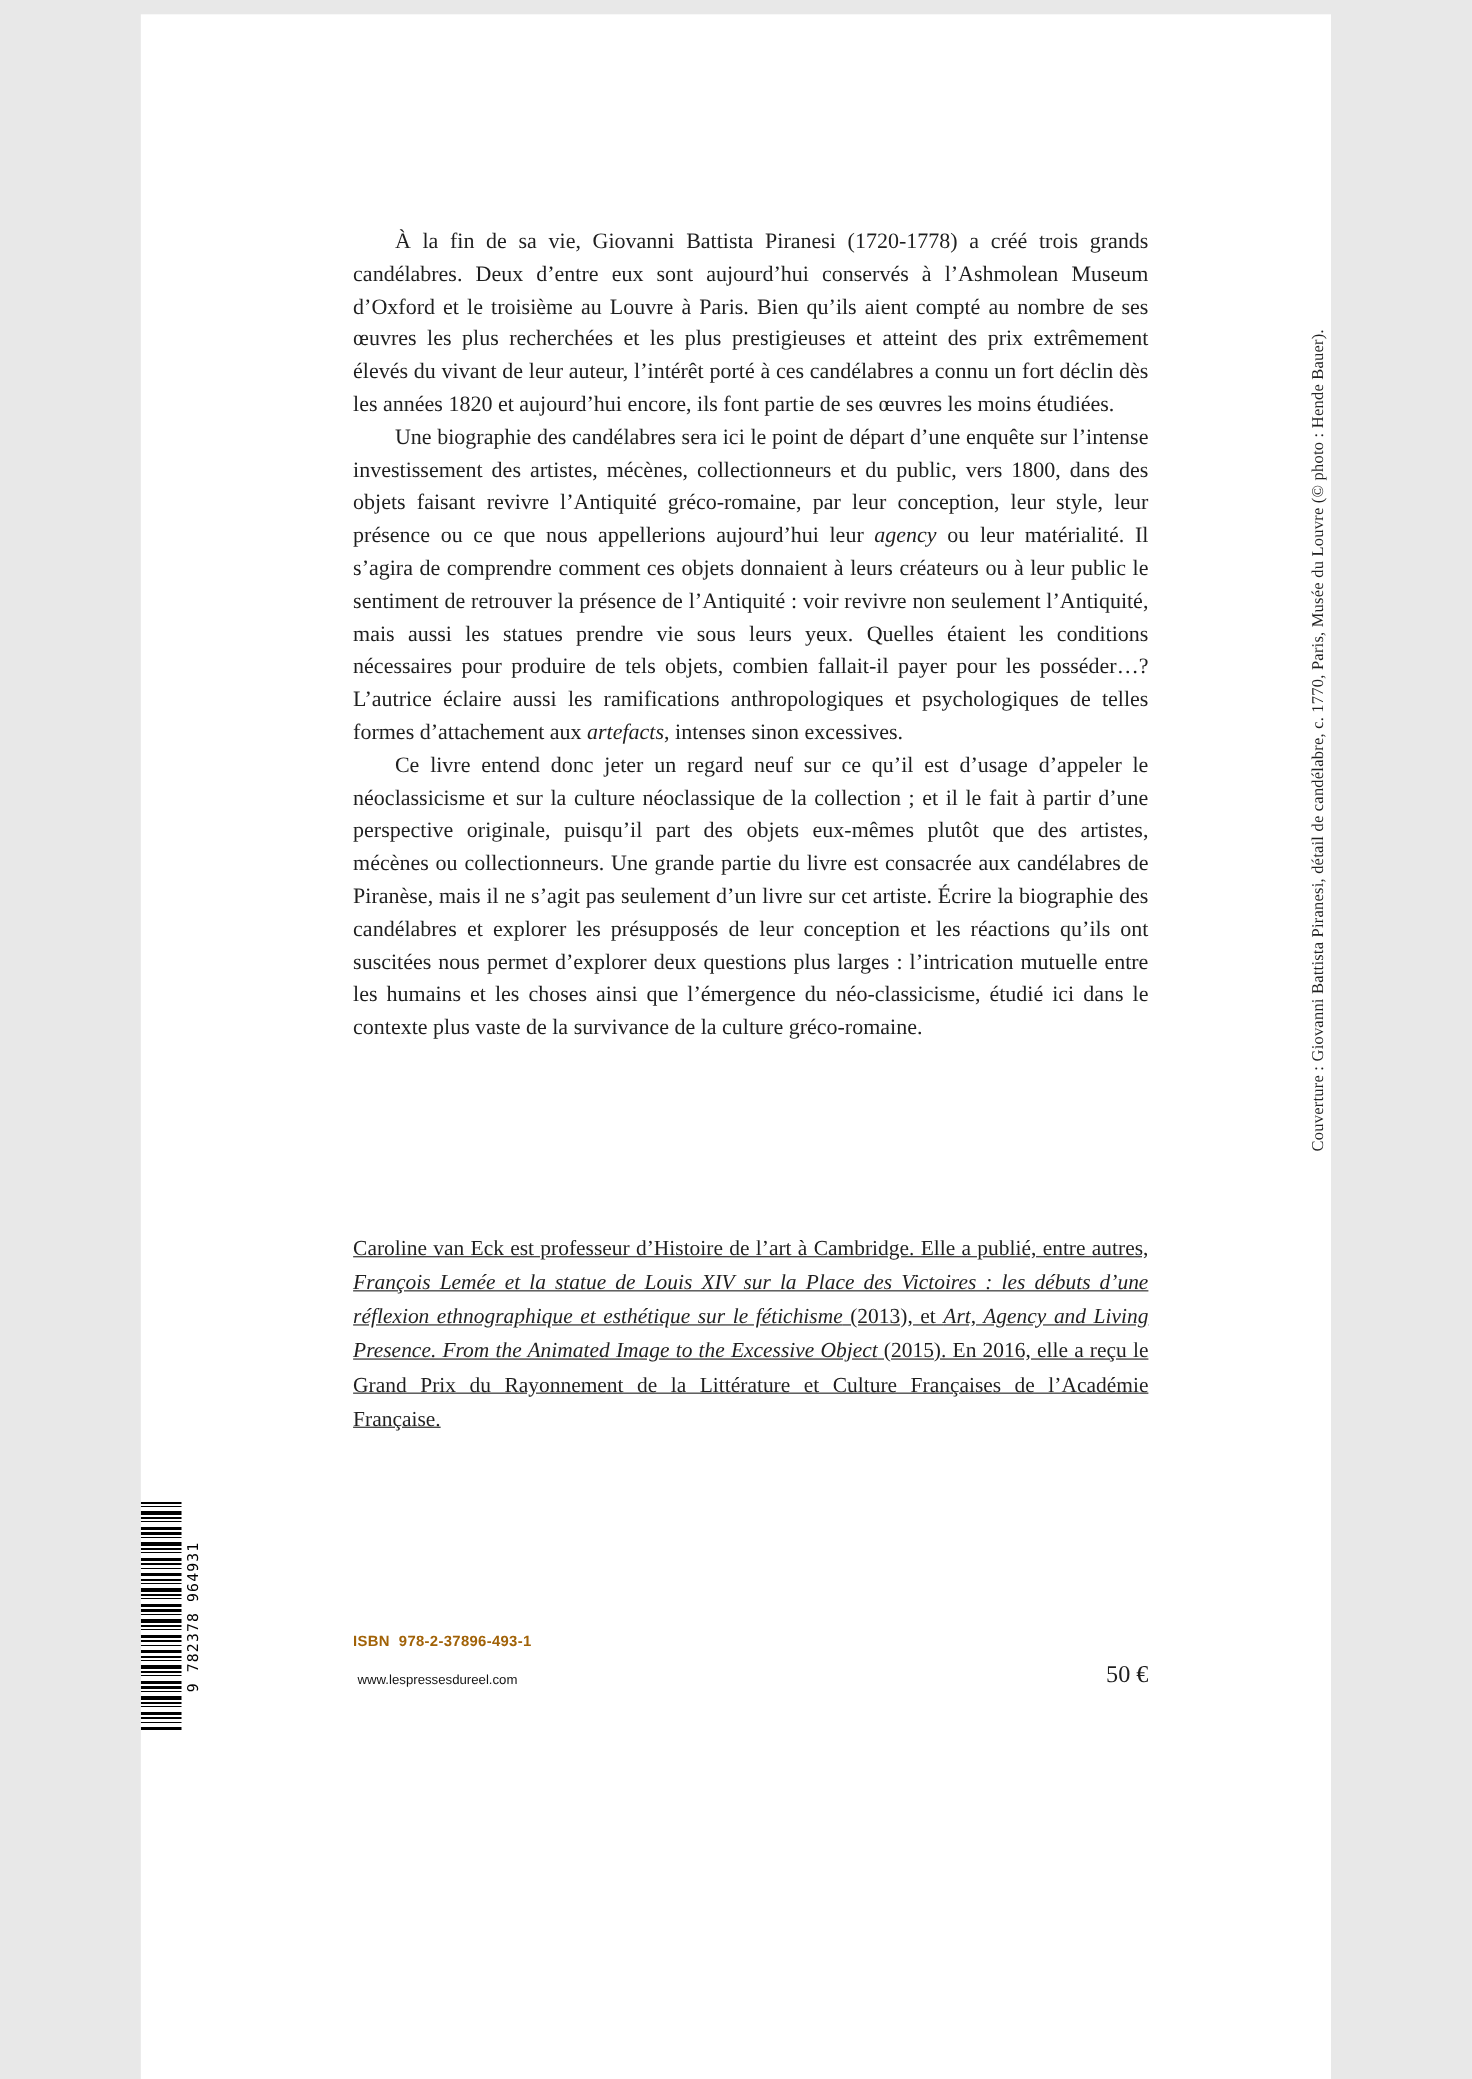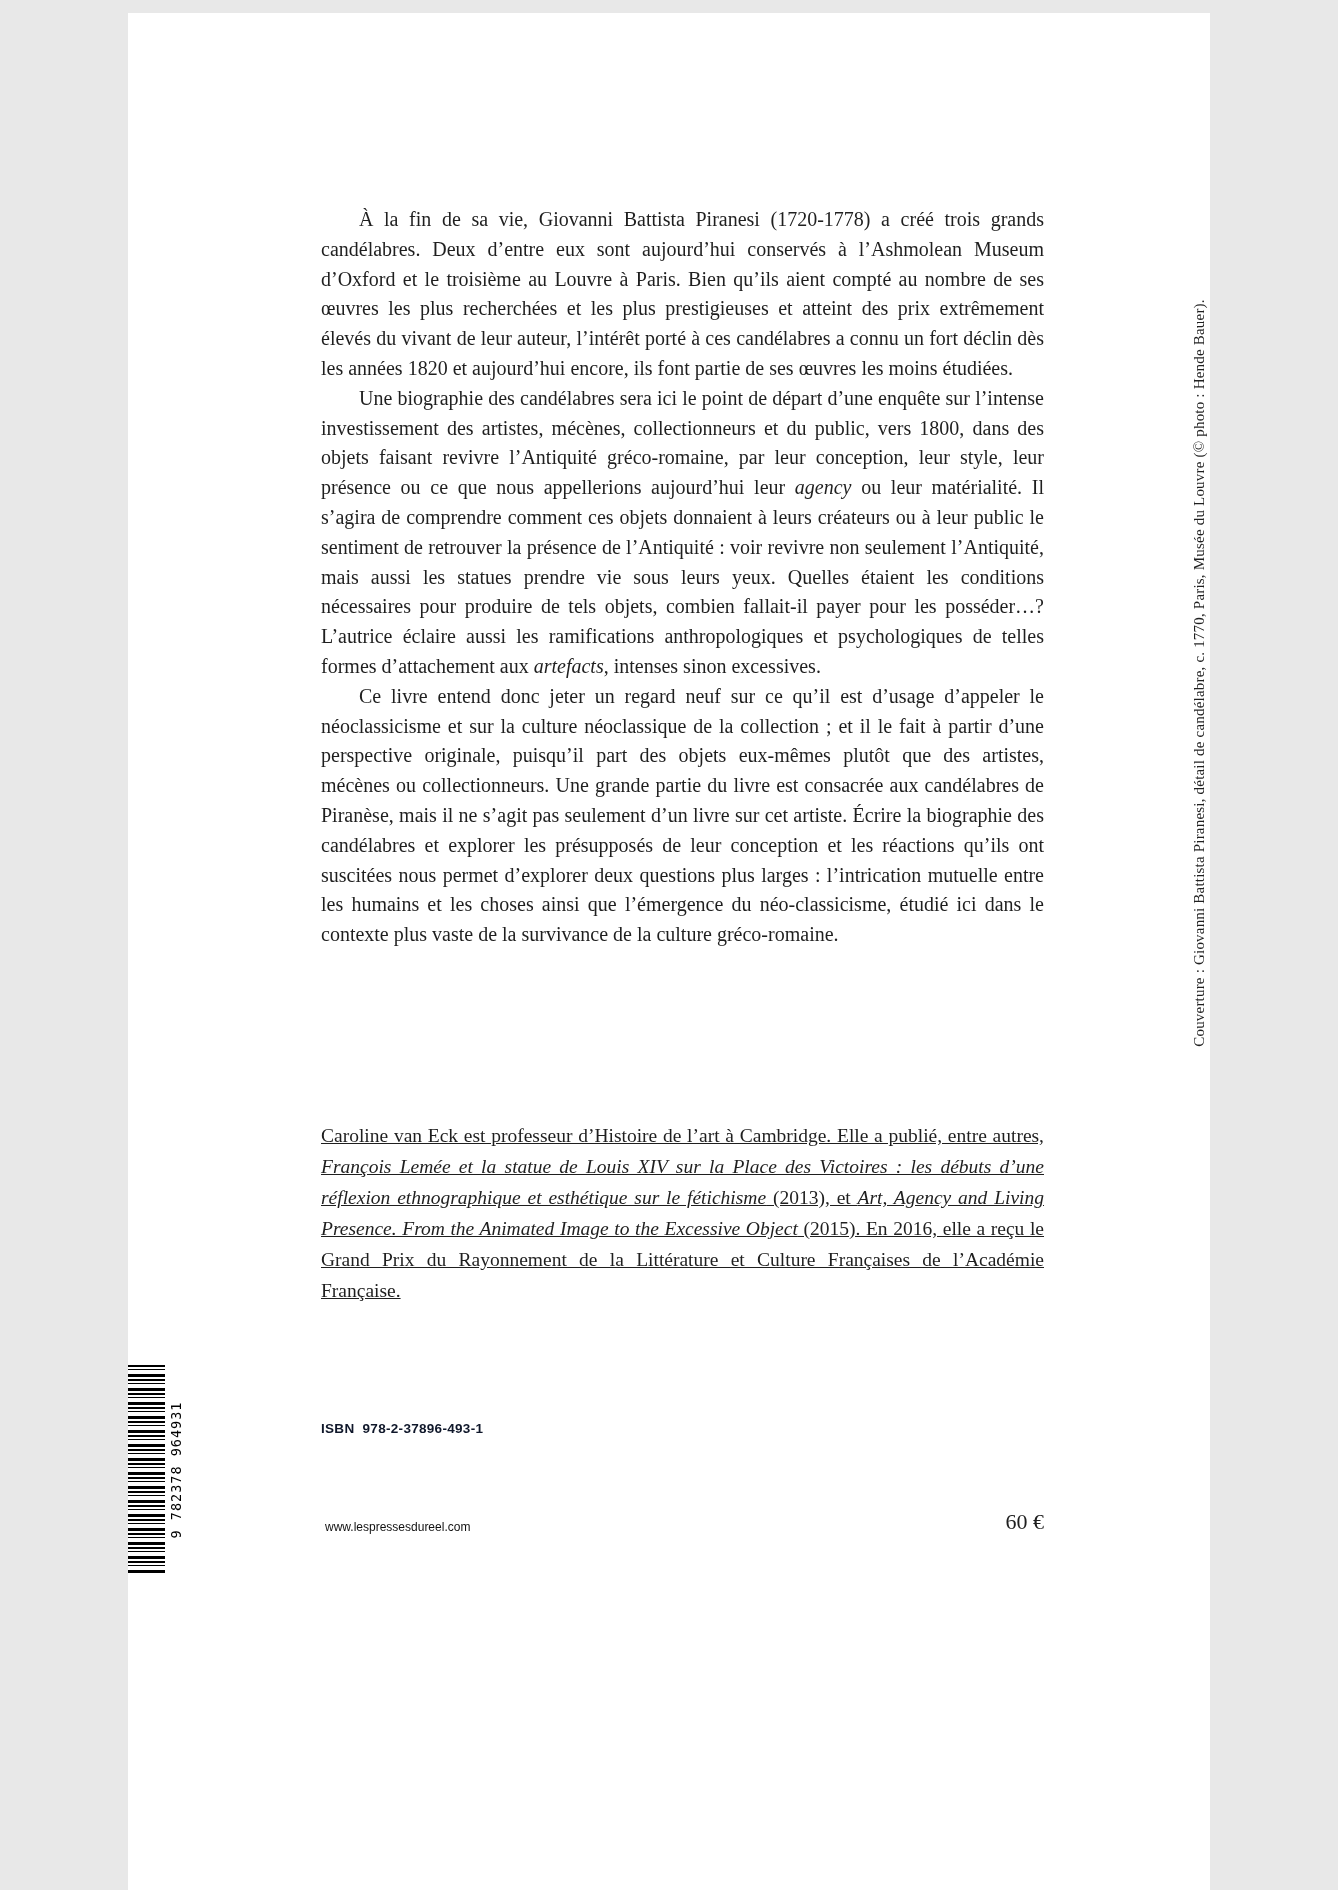--- a/index.html
+++ b/index.html
@@ -85,27 +85,27 @@
     white-space: nowrap;
     transform: translate(-50%, -50%) rotate(-90deg);
     font-family: "DejaVu Sans Mono", monospace;
     font-size: 13.5px;
     letter-spacing: 1px;
     color: #000;
   }
   .isbn {
     position: absolute;
     left: 193px;
-    top: 1408px;
+    top: 1471px;
     font-family: "Liberation Sans", sans-serif;
     font-size: 13.5px;
     font-weight: 700;
     letter-spacing: 0.3px;
     white-space: pre;
-    color: #0f172a;
+    color: #a16207;
   }
   .website {
     position: absolute;
     left: 197px;
     top: 1507px;
     font-family: "Liberation Sans", sans-serif;
     font-size: 12px;
     color: #111;
   }
   .price {
@@ -137,15 +137,15 @@
 
   <div class="barcode-block">
     <div class="barcode-bars"></div>
     <div class="barcode-number">9 782378 964931</div>
   </div>
 
   <div class="isbn">ISBN  978-2-37896-493-1</div>
 
   <div class="website">www.lespressesdureel.com</div>
 
-  <div class="price">60 €</div>
+  <div class="price">50 €</div>
 
 </div>
 
 </body></html>

